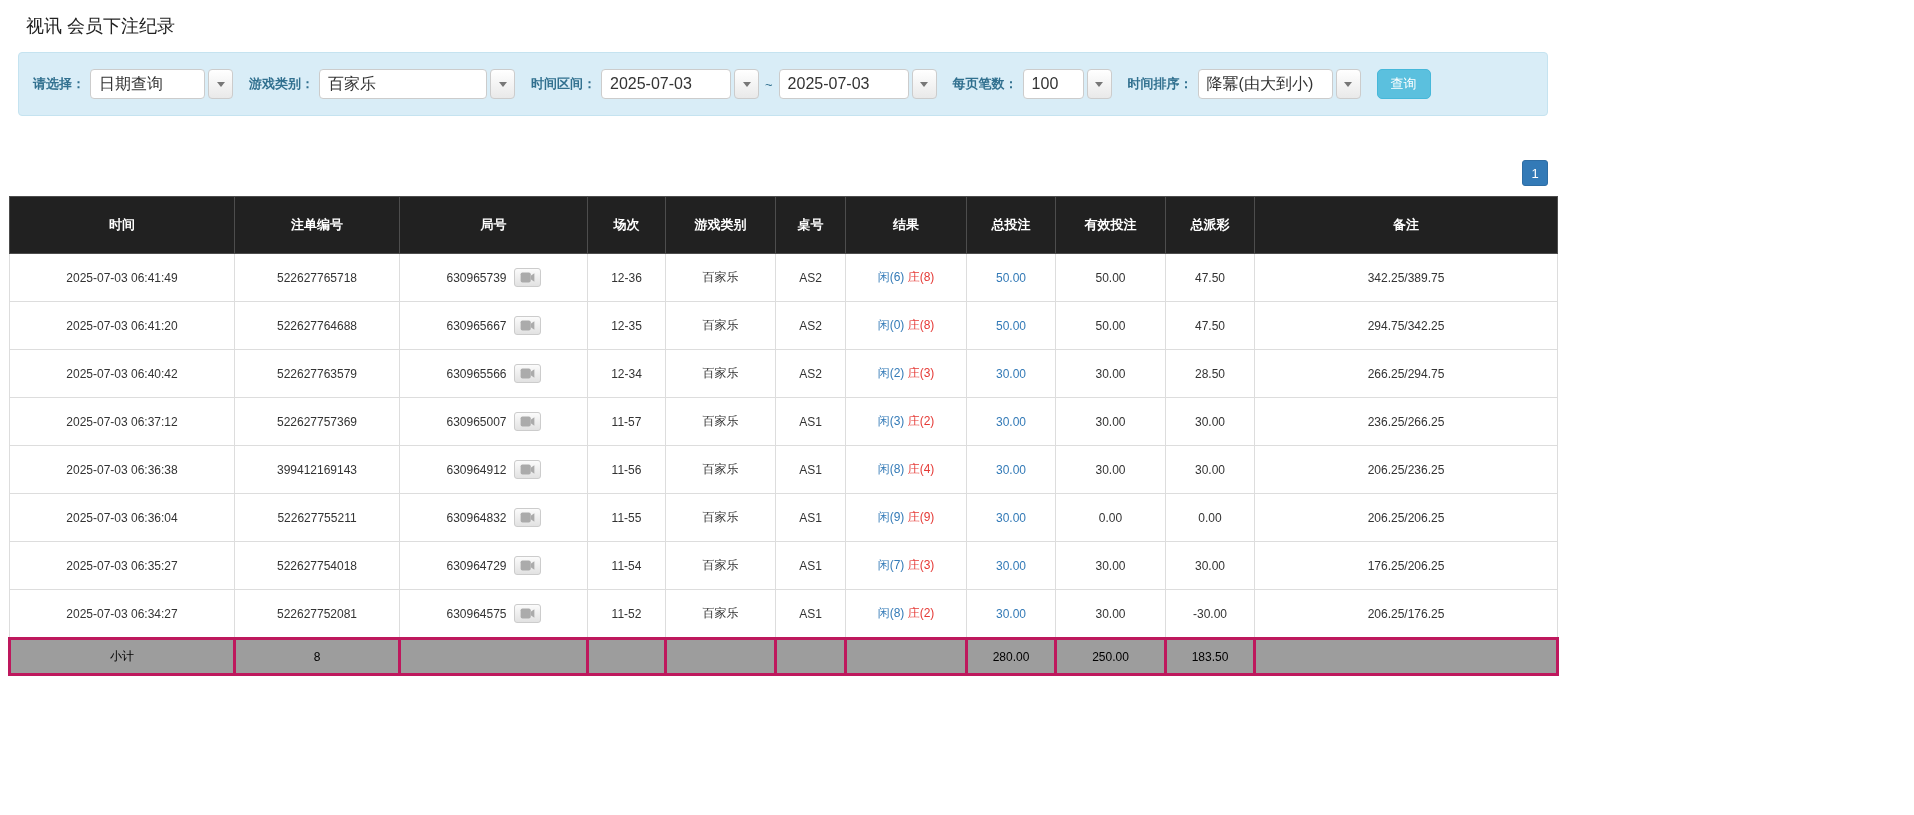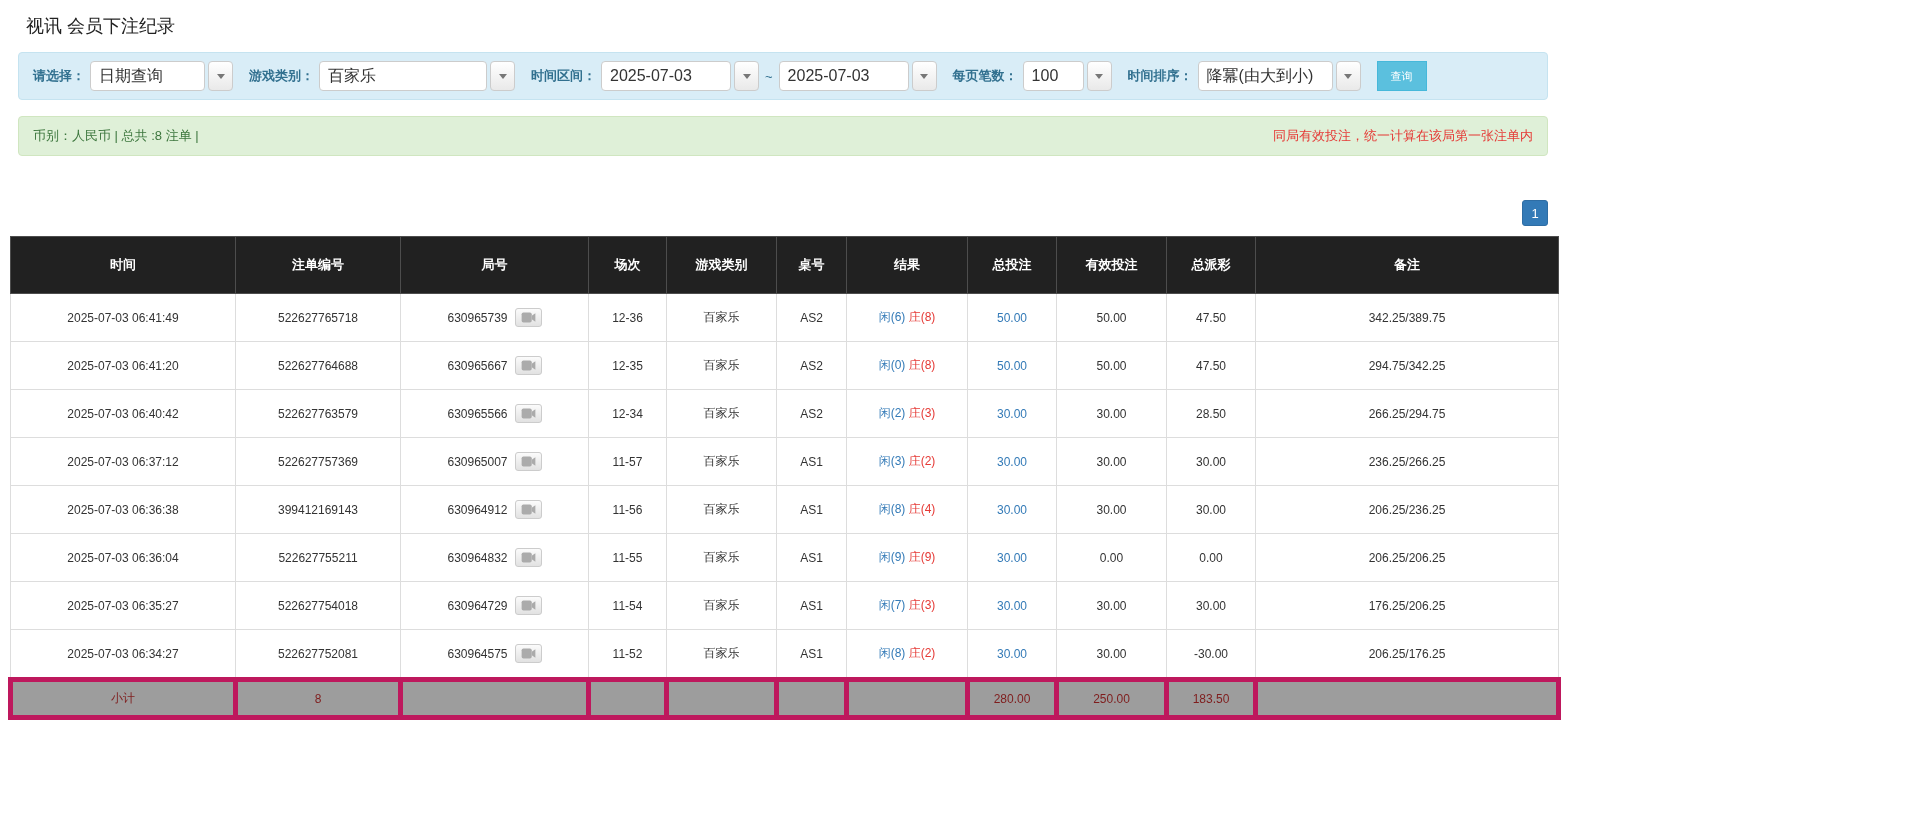--- a/index.html
+++ b/index.html
@@ -12,21 +12,21 @@
   }
   .container { width: 1556px; padding: 6px 8px; }
 
   .page-title { font-size: 18px; font-weight: 400; color: #222; margin: 8px 18px 14px; }
 
   
   .filter-bar {
     background: #d9edf7;
     border: 1px solid #c5e3f0;
     border-radius: 4px;
-    padding: 8px 10px;
+    padding: 16px 10px;
     display: flex;
     align-items: center;
     margin-left: 10px;
   }
   .flabel { font-weight: bold; color: #31708f; font-size: 13px; margin: 0 5px 0 16px; white-space: nowrap; }
   .flabel.first { margin-left: 4px; }
   .select-value {
     background: #fff;
     border: 1px solid #ccc;
     border-radius: 4px;
@@ -66,22 +66,22 @@
     display: inline-block;
   }
   .tilde { margin: 0 6px; color: #31708f; font-size: 13px; }
   .search-btn {
     margin-left: 16px;
     height: 30px;
     padding: 0 13px;
     background: #5bc0de;
     border: 1px solid #46b8da;
     color: #fff;
-    border-radius: 0;
-    font-size: 11px;
+    border-radius: 5px;
+    font-size: 13px;
     cursor: pointer;
   }
 
   
   .summary-bar {
     background: #dff0d8;
     border: 1px solid #d0e6c0;
     border-radius: 4px;
     margin: 16px 0 0 10px;
     padding: 10px 14px;
@@ -113,22 +113,22 @@
   .records-table tbody td {
     background: #fff;
     border: 1px solid #ddd;
     font-size: 12px; color: #333;
     text-align: center;
     padding: 14px 4px;
     overflow: hidden; white-space: nowrap;
   }
   .records-table tfoot td {
     background: #9d9d9d;
-    border: 5px solid #be185d;
-    color: #7f1d1d; font-size: 12px;
+    border: 3px solid #be185d;
+    color: #000000; font-size: 12px;
     text-align: center; padding: 8px 4px;
   }
   .res-player { color: #337ab7; }
   .res-banker { color: #e53935; }
   .bet-link { color: #337ab7; text-decoration: none; cursor: pointer; }
   td.negative { color: #e53935; }
   .round-id { vertical-align: middle; }
   .video-btn {
     margin-left: 7px;
     border: 1px solid #ccc;
@@ -179,24 +179,20 @@
 
     <span class="flabel">时间排序：</span>
     <div class="select-value w-sort">降冪(由大到小)</div>
     <button class="caret-btn">
         <span class="caret"></span>
       </button>
 
     <button class="search-btn">查询</button>
   </div>
 
-  <div class="summary-bar">
-    <span class="summary-left">币别：人民币 | 总共 :8 注单 |</span>
-    <span class="summary-note">同局有效投注，统一计算在该局第一张注单内</span>
-  </div>
 
   <div class="pagination">
     <button class="page-btn">1</button>
   </div>
 
   <table class="records-table">
     <colgroup>
       <col style="width:225px">
         <col style="width:165px">
         <col style="width:188px">

